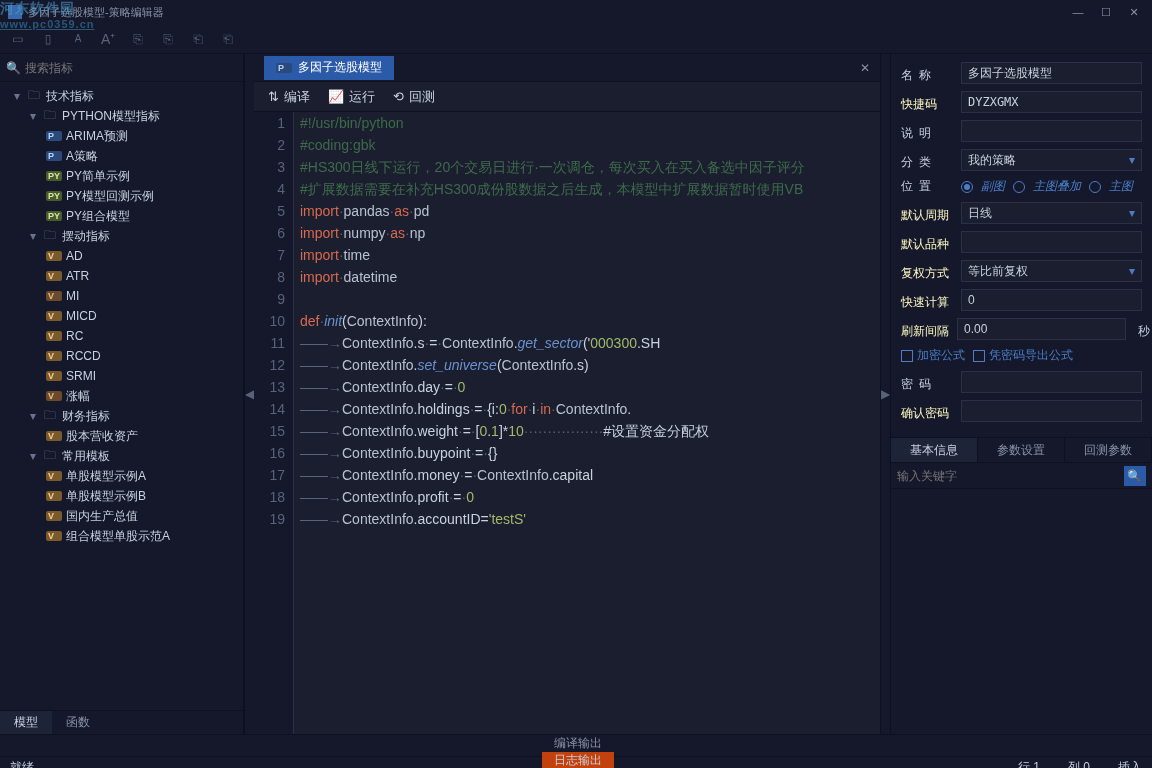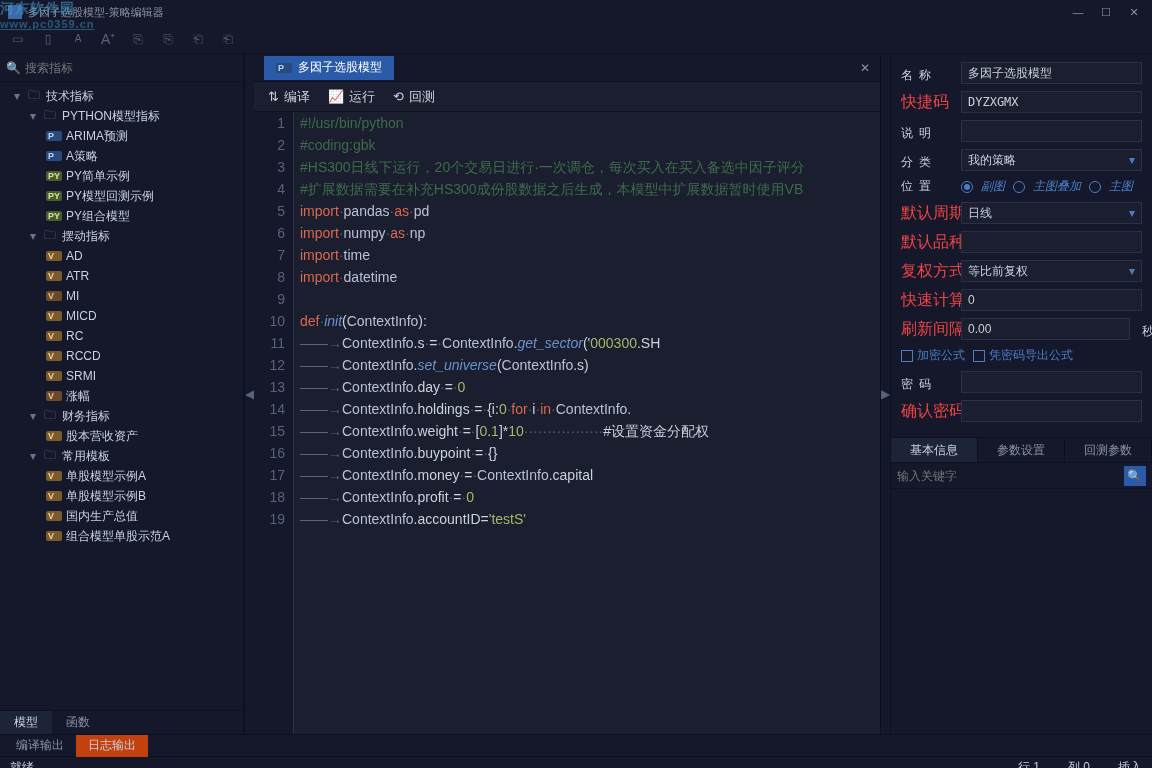--- a/index.html
+++ b/index.html
@@ -47,39 +47,39 @@
 .cl-id { color: #b9c0d0; }
 .cl-fn { color: #6a92ce; font-style: italic; }
 .cl-str { color: #a3b86a; }
 .cl-num { color: #a3b86a; }
 .cl-dot { color: #5a617a; }
 .collapse-bar { width: 10px; background: #14182a; border-left: 1px solid #0d1020; display: flex; align-items: center; justify-content: center; color: #5a617a; }
 .right-panel { width: 262px; background: #14182a; border-left: 1px solid #0d1020; display: flex; flex-direction: column; }
 .form { padding: 8px 10px; flex-shrink: 0; }
 .form-row { display: flex; align-items: flex-end; margin-bottom: 7px; gap: 8px; }
 .form-label { width: 52px; color: #c9d0de; font-size: 12px; letter-spacing: 6px; white-space: nowrap; }
-.form-label-nl { width: 52px; color: #ef4444; font-size: 16px; white-space: nowrap; }
+.form-label-nl { width: 52px; color: #fef9c3; font-size: 12px; white-space: nowrap; }
 .form-input { flex: 1; height: 22px; background: #1a1e2e; border: 1px solid #2a3048; color: #c9d0de; padding: 0 6px; font-size: 12px; outline: none; }
 .form-select { flex: 1; height: 22px; background: #1a1e2e; border: 1px solid #2a3048; color: #c9d0de; padding: 0 6px; font-size: 12px; display: flex; align-items: center; justify-content: space-between; cursor: pointer; }
 .sel-arrow { color: #4a7dc7; }
 .radio-row { display: flex; gap: 8px; align-items: center; }
 .radio { display: flex; align-items: center; gap: 8px; cursor: pointer; font-style: italic; }
 .radio-dot { width: 12px; height: 12px; border: 1px solid #4a7dc7; border-radius: 50%; display: flex; align-items: center; justify-content: center; }
 .radio-dot.sel::after { content: ""; width: 6px; height: 6px; background: #4a7dc7; border-radius: 50%; }
 .chk { display: flex; align-items: center; gap: 4px; cursor: pointer; font-size: 12px; color: #4a7dc7; }
 .chk-box { width: 12px; height: 12px; border: 1px solid #4a7dc7; }
 .unit { color: #c9d0de; font-size: 12px; margin-left: 4px; }
 .rp-tabs { height: 26px; display: flex; border-top: 1px solid #0d1020; border-bottom: 1px solid #0d1020; }
 .rp-tab { flex: 1; display: flex; align-items: center; justify-content: center; cursor: pointer; font-size: 12px; color: #8a91a5; border-right: 1px solid #0d1020; }
 .rp-tab.active { background: #1e2438; color: #c9d0de; }
 .rp-search { height: 26px; display: flex; align-items: center; padding: 0 6px; border-bottom: 1px solid #0d1020; }
 .rp-search input { flex: 1; background: transparent; border: none; color: #8a91a5; outline: none; font-size: 12px; }
 .rp-search-icon { width: 22px; height: 20px; background: #2b5aa8; display: flex; align-items: center; justify-content: center; cursor: pointer; }
 .rp-content { flex: 1; }
-.output-tabs { height: 22px; background: #14182a; display: flex; align-items: center; border-top: 1px solid #0d1020; padding-left: 4px; }
+.output-tabs { height: 22px; background: #14182a; display: flex; align-items: center; border-top: 1px solid #0d1020; padding-left: 4px; flex-direction: column; }
 .out-tab { padding: 0 12px; height: 22px; display: flex; align-items: center; cursor: pointer; font-size: 12px; color: #8a91a5; }
 .out-tab.active { background: #c2410c; color: #c9d0de; }
 .statusbar { height: 22px; background: #14182a; display: flex; align-items: center; justify-content: space-between; padding: 0 10px; font-size: 12px; color: #c9d0de; border-top: 1px solid #0d1020; }
 .status-right { display: flex; gap: 28px; }
 </style>
 </head>
 <body>
 
 <div class="watermark">
   <div class="l1">河东软件园</div>

